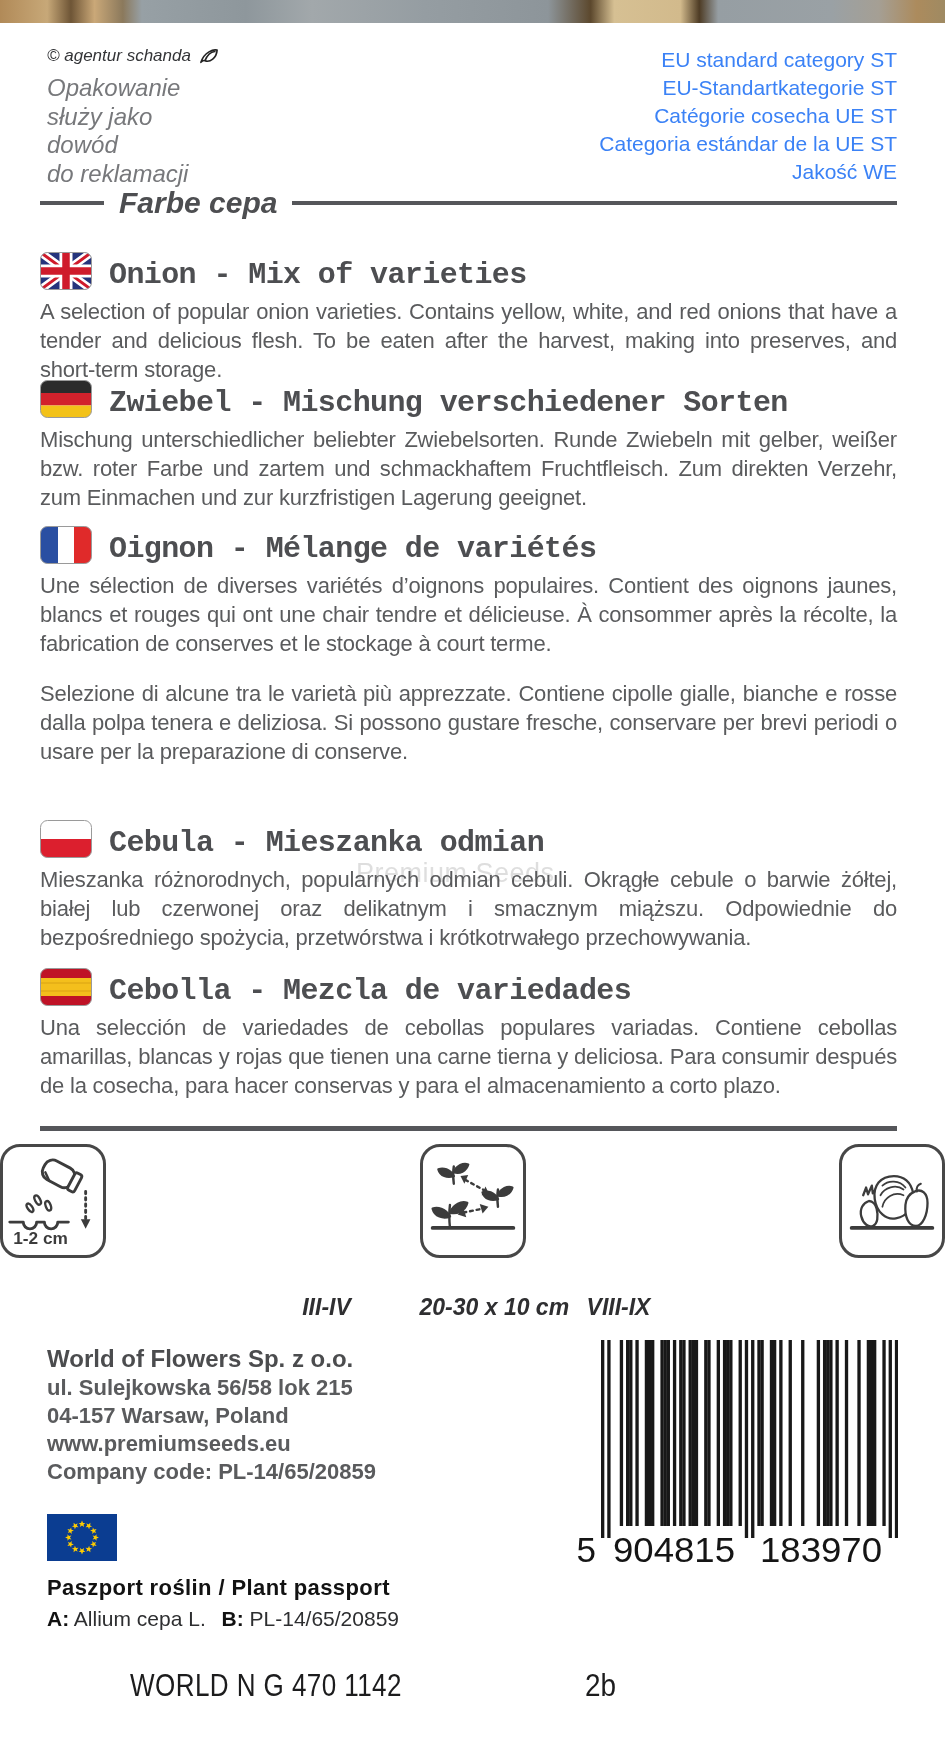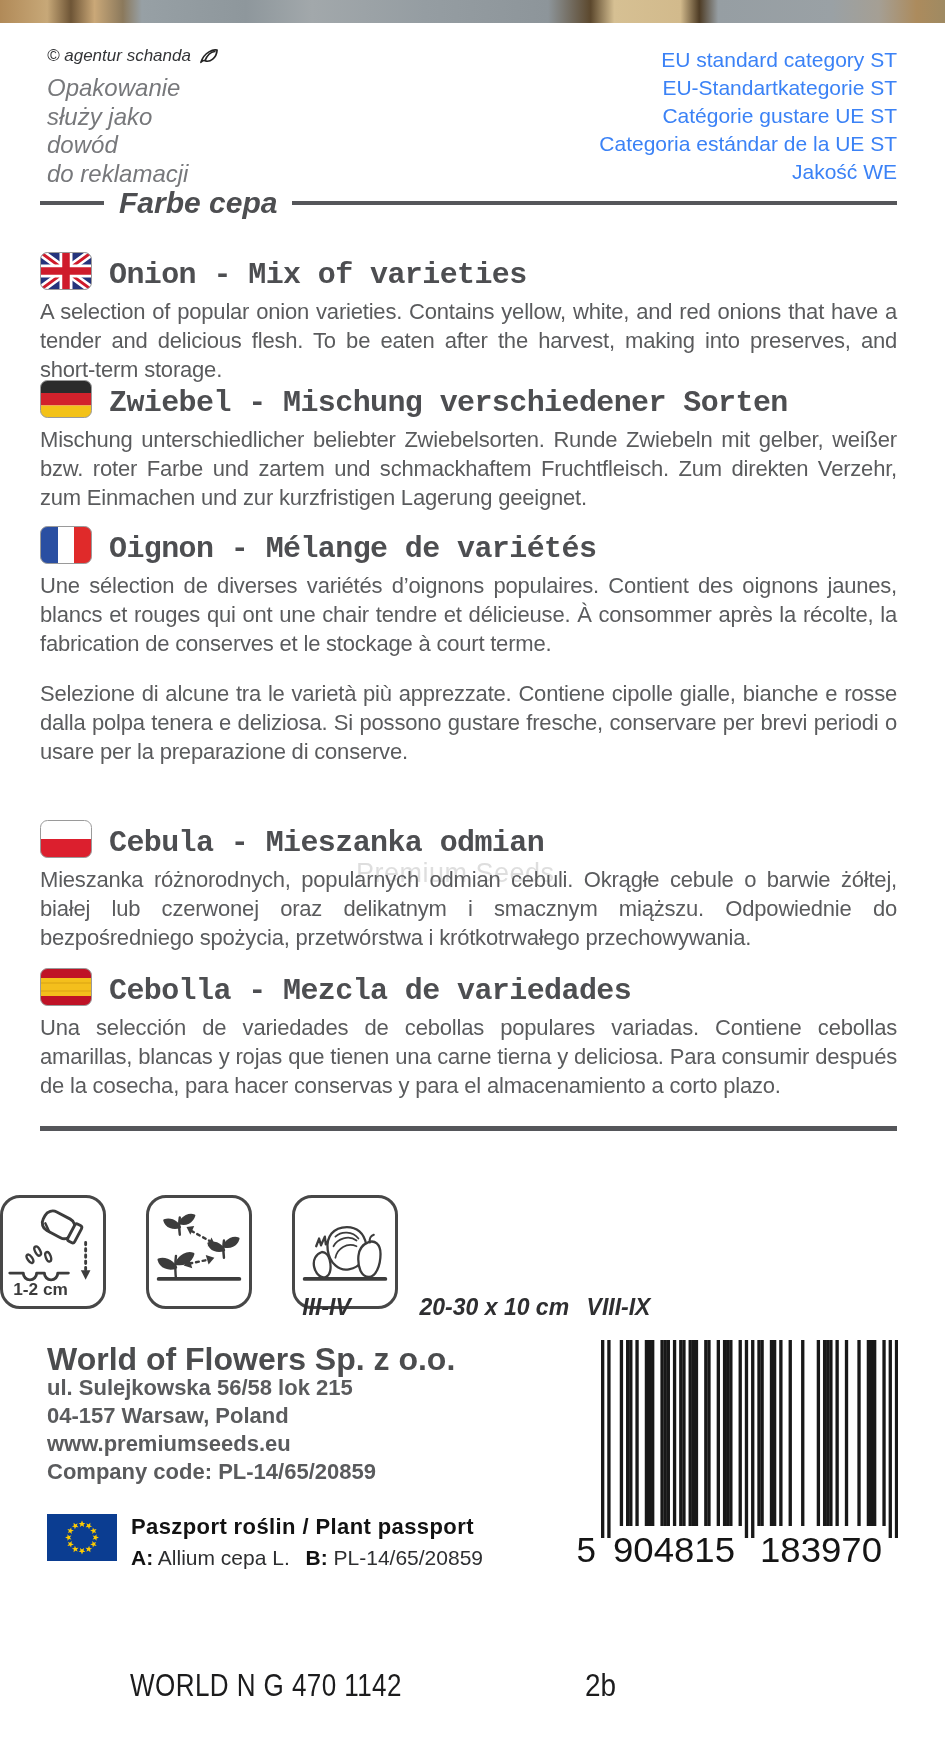--- a/index.html
+++ b/index.html
@@ -43,37 +43,37 @@
   .flag { width:52px; height:38px; flex:0 0 auto; display:block; }
   .sec-title { font-size:30px; font-weight:bold; color:#4d4e51; letter-spacing:-0.6px; line-height:30px; white-space:nowrap; }
   .sec-body { margin-top:7px; font-size:22px; line-height:29px; color:#5a5b5d; text-align:justify; letter-spacing:-0.2px; }
 
   .watermark {
     position:absolute; left:356px; top:858px; z-index:1;
     font-size:27px; color:#c4c4c4; opacity:0.55; letter-spacing:0.5px;
   }
   .rule { position:absolute; left:40px; right:48px; top:1126px; height:5px; background:#55565a; }
 
-  .picto-row { position:absolute; left:0; right:0; top:1195px; display:flex; justify-content:flex-start; gap:40px; }
+  .picto-row { position:absolute; left:0; right:0; top:1144px; display:flex; justify-content:space-between; gap:40px; }
   .picto-box {
     width:106px; height:114px; border:3.5px solid #474747; border-radius:20px;
     display:flex; align-items:center; justify-content:center; box-sizing:border-box;
   }
   .picto-labels { position:absolute; left:0; right:0; top:1294px; display:flex; justify-content:center; gap:40px;font-style:italic; }
   .picto-label {
     width:106px; text-align:center; white-space:nowrap; overflow:visible;
     font-size:23px; font-weight:bold; color:#2f2f31;
   }
   .picto-icon { stroke:#3c3c3c; }
 
   .company { position:absolute; left:47px; top:1344px; font-weight:bold; }
-  .company-name { font-size:32px; color:#4b4c4e; line-height:30px; }
+  .company-name { font-size:24px; color:#4b4c4e; line-height:30px; }
   .company-line { font-size:22px; color:#5a5b5d; line-height:28px; }
 
-  .passport { position:absolute; left:47px; top:1514px; display:flex; gap:14px; align-items:flex-start; }
+  .passport { position:absolute; left:47px; top:1514px; display:flex; gap:14px; align-items:flex-start;flex-direction:column; }
   .pp-title { font-size:22px; font-weight:bold; color:#121212; letter-spacing:0.4px; }
   .pp-row { margin-top:6px; display:flex; width:352px; justify-content:space-between; font-size:21px; color:#2d2e30; }
   .pp-label { font-weight:bold; color:#111; }
 
   .barcode-wrap { position:absolute; left:568px; top:1340px; }
   .barcode-wrap svg { display:block; }
   .bc-digit { font-family:"Liberation Sans", sans-serif; font-size:35px; fill:#151515; }
 
   .footer-batch {
     position:absolute; left:130px; top:1668px; font-size:31px; color:#1c1c1d;
@@ -91,21 +91,21 @@
   <div class="credit-row">
     <span>© agentur schanda</span>
     <svg width="22" height="18" viewBox="0 0 24 20">
       <path d="M3 17 C7 5 17 2.5 21 3.5 C20.5 12 13 17.5 7.5 15.2 C5.5 14.4 4.2 15.6 3 17 Z M7.5 15.2 C10 9 14.5 5.5 18.5 5" fill="none" stroke="#222" stroke-width="1.8" stroke-linecap="round" stroke-linejoin="round"></path>
     </svg>
   </div>
 
   <div class="eu-cat">
     <div>EU standard category ST</div>
     <div>EU-Standartkategorie ST</div>
-    <div>Catégorie gustare UE ST</div>
+    <div>Catégorie cosecha UE ST</div>
     <div>Categoria estándar de la UE ST</div>
     <div>Jakość WE</div>
   </div>
 
   <div class="claim">
     <div>Opakowanie</div>
     <div>służy jako</div>
     <div>dowód</div>
     <div>do reklamacji</div>
   </div>

